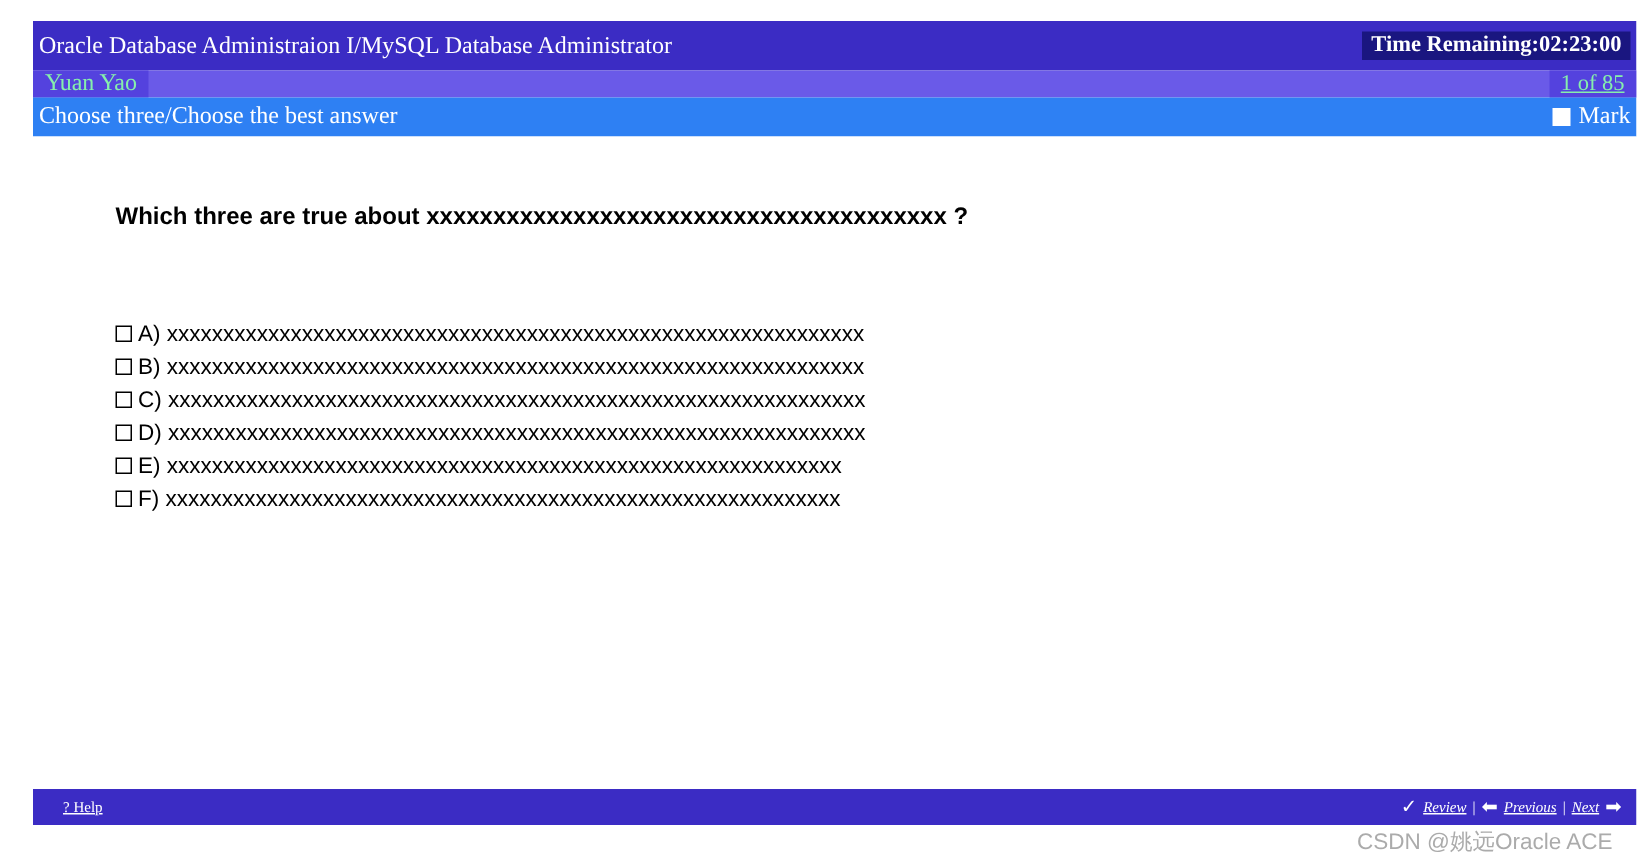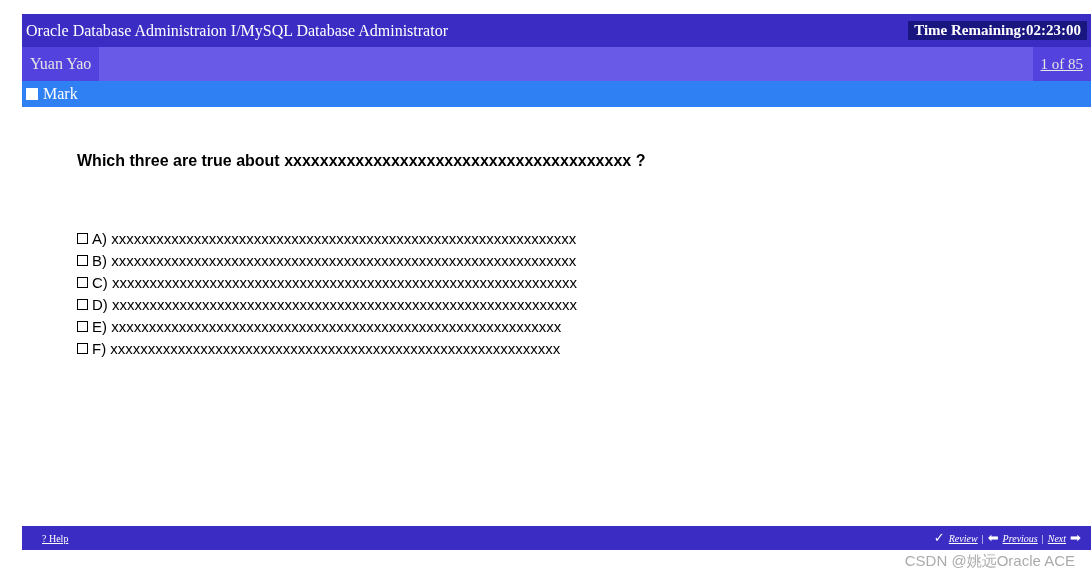--- a/index.html
+++ b/index.html
@@ -31,25 +31,25 @@
       padding: 0 4px;
     }
     .time-box {
       background: #1a1680;
       padding: 1px 6px;
       font-size: 15px;
       font-weight: bold;
     }
     .candidate-bar {
       background: #6a5ae8;
-      color: #e5e5e5;
-      display: flex;
-      justify-content: space-between;
-      align-items: center;
-      height: 34px;
+      color: #86efac;
+      display: flex;
+      justify-content: space-between;
+      align-items: center;
+      height: 18px;
       font-size: 16px;
     }
     .candidate-name {
       background: #5442de;
       padding: 2px 8px;
       height: 100%;
       display: flex;
       align-items: center;
     }
     .progress-box {
@@ -161,20 +161,21 @@
       <span>Time Remaining:</span><span>02:23:00</span>
     </span>
   </div>
 
   <div class="candidate-bar">
     <span class="candidate-name">Yuan Yao</span>
     <span class="progress-box">1 of 85</span>
   </div>
 
   <div class="instruction-bar">
+    <span>Choose three/Choose the best answer</span>
     <span class="mark-box">
       <span class="mark-check"></span>
       <span>Mark</span>
     </span>
   </div>
 
   <div class="question-area">
     <div class="question-text">Which three are true about xxxxxxxxxxxxxxxxxxxxxxxxxxxxxxxxxxxxxxx ?</div>
     <div id="options-list">
         <div class="option-row">

